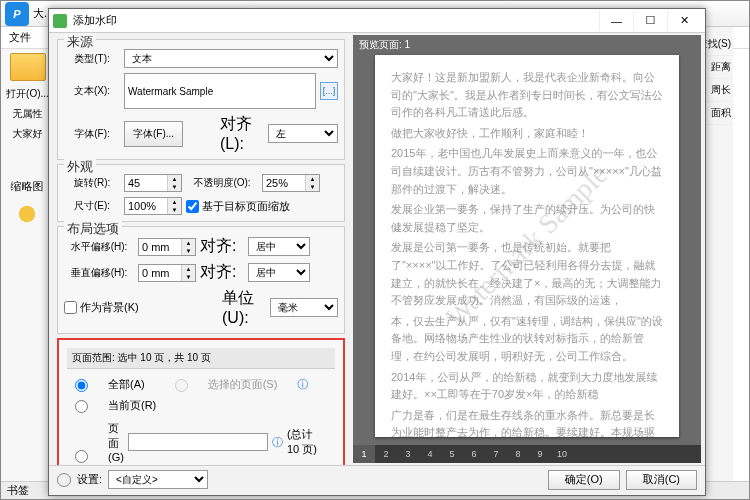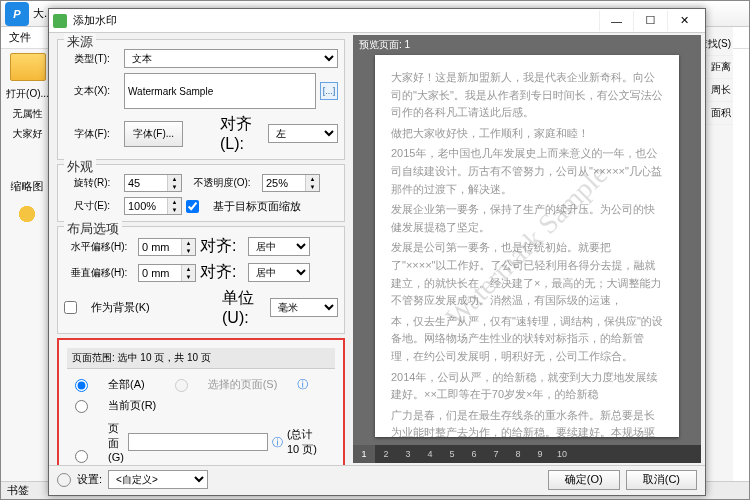--- a/index.html
+++ b/index.html
@@ -32,21 +32,21 @@
 .sectitle{position:absolute;top:-7px;left:6px;background:#f7f7f7;padding:0 3px;font-size:13px;color:#333}
 .row{display:flex;align-items:center;margin-top:5px;gap:4px}
 .lbl{width:56px;text-align:center;font-size:10px}
 .lbl2{width:44px;text-align:left;font-size:16px}
 select,input[type=text]{border:1px solid #999;background:#fff;height:18px;padding:0 3px;font-size:10px}
 select{height:19px}
 .spin{width:58px;border:1px solid #999;background:#fff;height:18px;display:flex;align-items:center;padding:0 0 0 3px;font-size:10px}
 .spin .arr{margin-left:auto;width:14px;display:flex;flex-direction:column;border-left:1px solid #ccc}
 .spin .arr span{height:8px;font-size:6px;text-align:center;line-height:8px;background:#eee}
 .btnsm{border:1px solid #999;background:linear-gradient(#fff,#e8e8e8);height:19px;padding:12px 8px;font-size:10px;display:flex;align-items:center}
-.chk{display:flex;align-items:center;gap:14px;font-size:10px}
+.chk{display:flex;align-items:center;gap:3px;font-size:10px}
 .chk input{margin:0}
 .ddbtn{width:18px;height:18px;border:1px solid #66a3e0;background:#eaf2fb;color:#2b6cb0;display:flex;align-items:center;justify-content:center;font-size:9px}
 .redbox{border:2px solid #e53935}
 .redhdr{background:#e8e8e8;padding:3px 5px;font-size:10px;border-bottom:1px solid #ccc}
 .redbody{padding:5px 8px}
 .radio{display:flex;align-items:flex-end;gap:20px;font-size:10px;margin:3px 0}
 .footer{height:28px;border-top:1px solid #ccc;background:#f2f2f2;display:flex;align-items:center;padding:0 8px;gap:6px}
 .gear{width:14px;height:14px;border:1px solid #888;border-radius:50%;position:relative}
 .fbtn{border:1px solid #999;background:linear-gradient(#fff,#e8e8e8);height:20px;padding:0 16px;font-size:11px}
 .bottombar{position:absolute;left:0;bottom:0;width:100%;height:18px;background:#ececec;border-top:1px solid #ccc;display:flex;align-items:center;padding:0 6px;font-size:10px}

